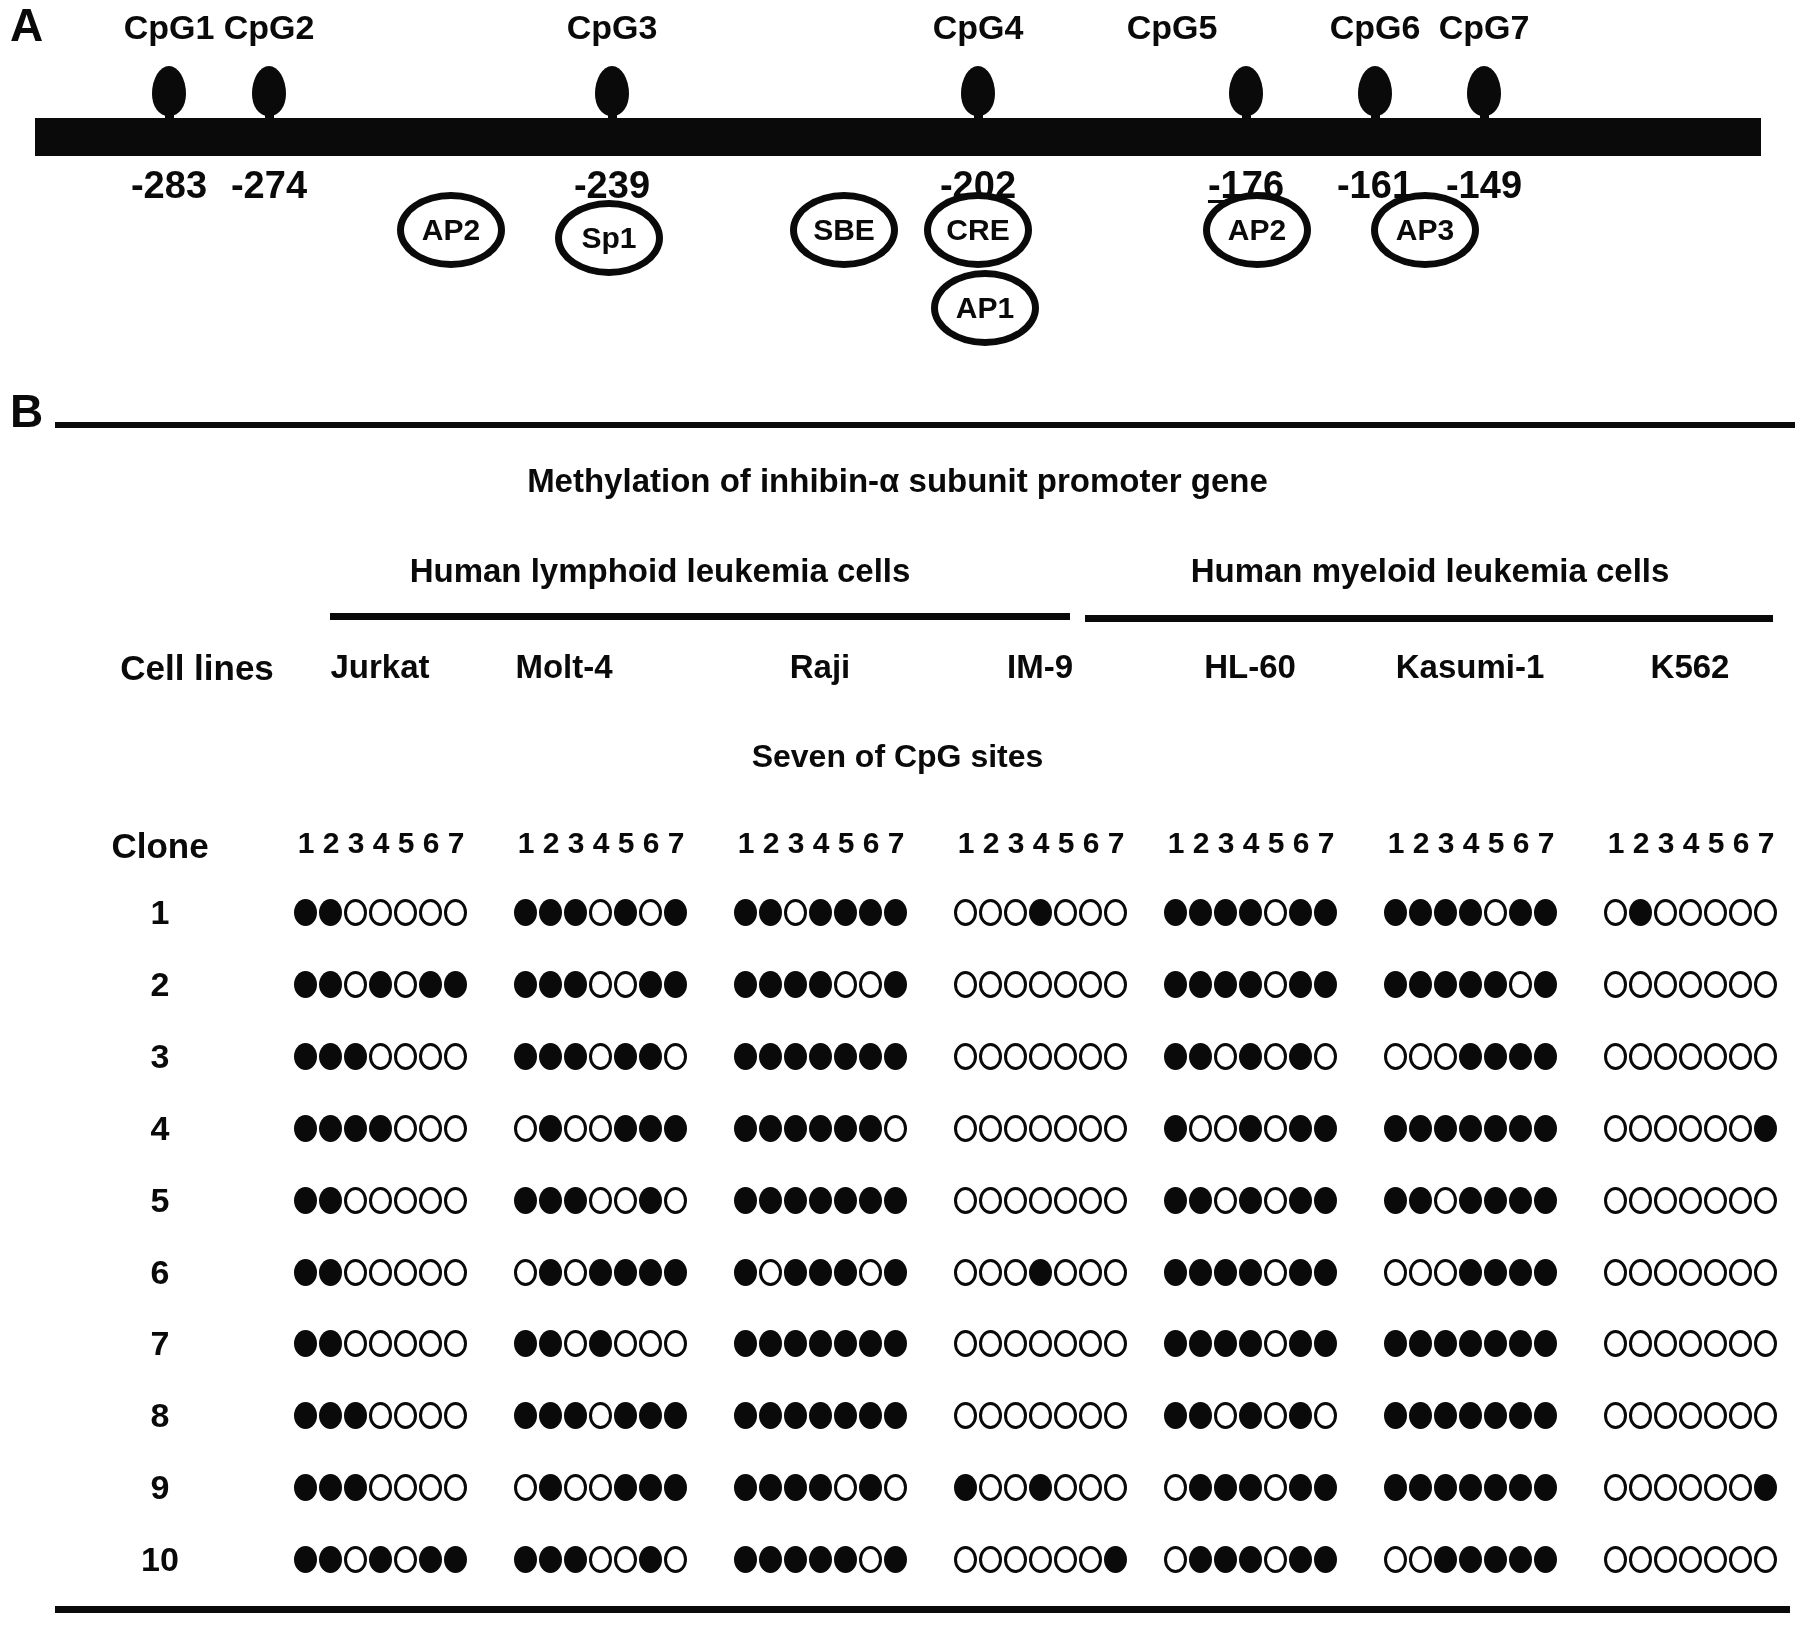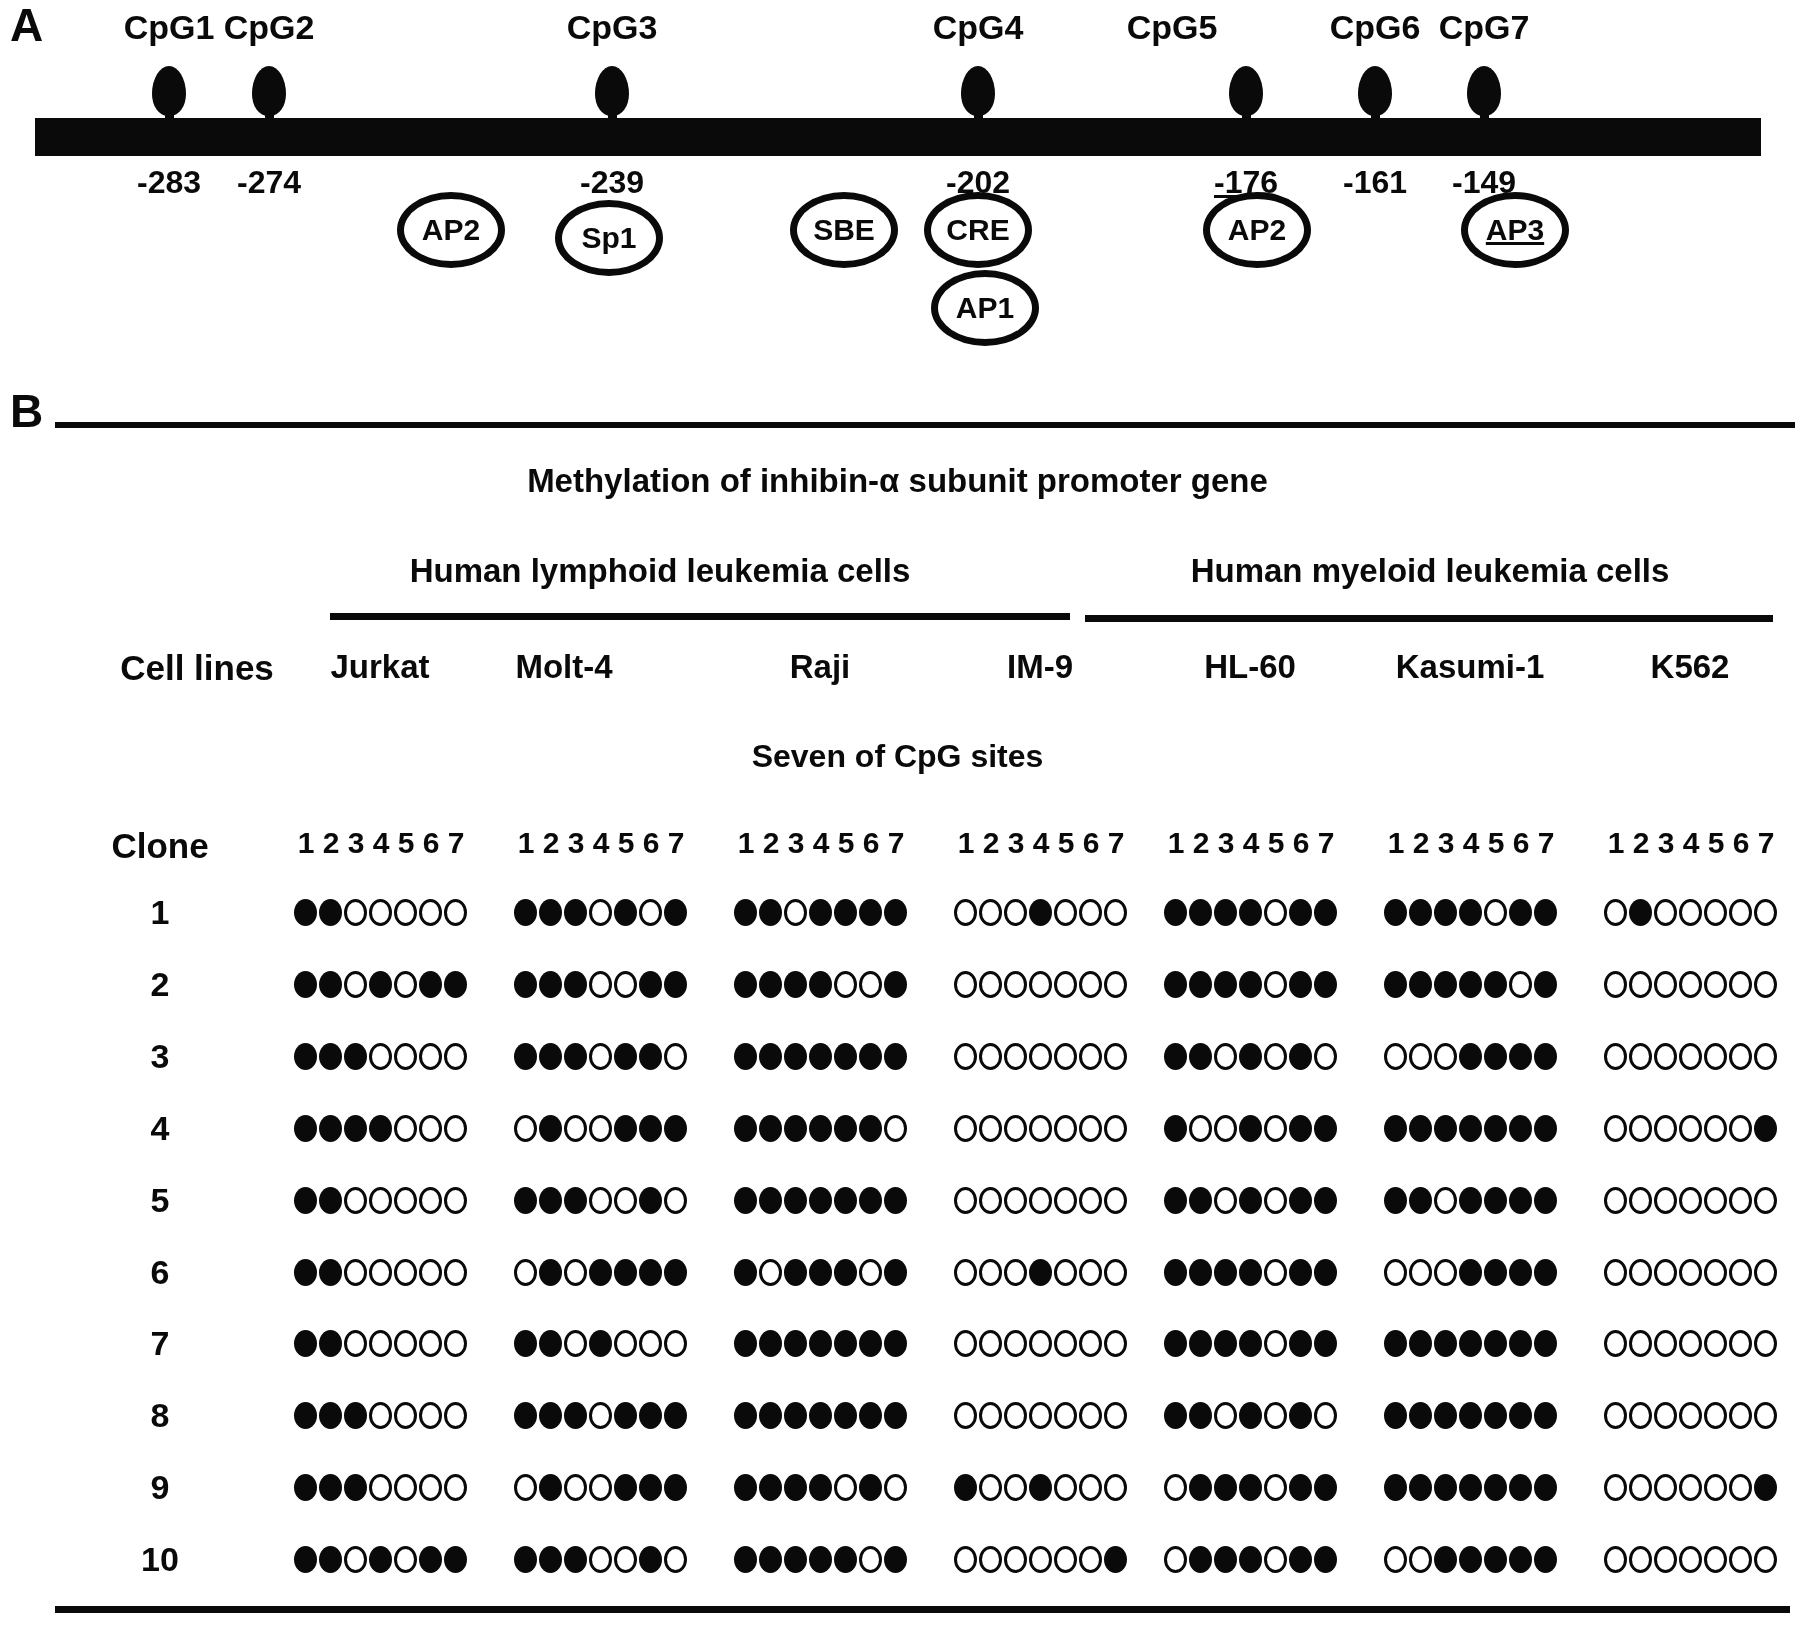--- a/index.html
+++ b/index.html
@@ -4,21 +4,21 @@
 <style>
   html,body{margin:0;padding:0;background:#fff;}
   .figure{position:relative;width:1795px;height:1637px;background:#ffffff;
           font-family:"Liberation Sans",sans-serif;font-weight:bold;color:#0a0a0a;overflow:hidden;}
   .abs{position:absolute;}
   .cx{transform:translateX(-50%);white-space:nowrap;}
   .panel-label{font-size:46px;line-height:1;}
   
   .dna-bar{left:35px;top:118px;width:1726px;height:38px;background:#0a0a0a;}
   .cpg-name{top:8px;font-size:34px;}
-  .cpg-pos{top:164px;font-size:32px;}
+  .cpg-pos{top:164px;font-size:38px;}
   .lolli{top:66px;}
   .lolli .head{width:34px;height:50px;background:#0a0a0a;border-radius:50% 50% 46% 46%/56% 56% 44% 44%;}
   .lolli .stem{width:9px;height:16px;background:#0a0a0a;margin:-6px auto 0;}
   .tf-oval{width:108px;height:76px;border:7px solid #0a0a0a;border-radius:50%;box-sizing:border-box;
            background:#fff;display:flex;align-items:center;justify-content:center;font-size:30px;}
   
   .rule{background:#0a0a0a;}
   .title-b{left:0;top:462px;width:100%;text-align:center;font-size:33px;}
   .grp-hdr{top:552px;font-size:33px;}
   .cell-lines-hdr{top:648px;font-size:35px;}
@@ -85,21 +85,21 @@
         </div>
         <div class="abs cx cpg-pos" style="left: 1484px;">-149</div>
       </div>
     <div id="tf-layer">
         <div class="abs cx tf-oval" style="left: 451px; top: 192px;">AP2</div>
         <div class="abs cx tf-oval" style="left: 609px; top: 200px;">Sp1</div>
         <div class="abs cx tf-oval" style="left: 844px; top: 192px;">SBE</div>
         <div class="abs cx tf-oval" style="left: 978px; top: 192px;">CRE</div>
         <div class="abs cx tf-oval" style="left: 985px; top: 270px;">AP1</div>
         <div class="abs cx tf-oval" style="left: 1257px; top: 192px;">AP2</div>
-        <div class="abs cx tf-oval" style="left: 1515px; top: 192px; text-decoration: underline;">AP3</div>
+        <div class="abs cx tf-oval" style="left: 1425px; top: 192px;">AP3</div>
       </div>
   </section>
 
   <section>
     <div class="abs panel-label" style="left:10px;top:388px">B</div>
     <div class="abs rule" style="left:55px;top:422px;width:1740px;height:6px"></div>
 
     <div class="abs title-b">Methylation of inhibin-α subunit promoter gene</div>
 
     <div class="abs cx grp-hdr" style="left:660px">Human lymphoid leukemia cells</div>

